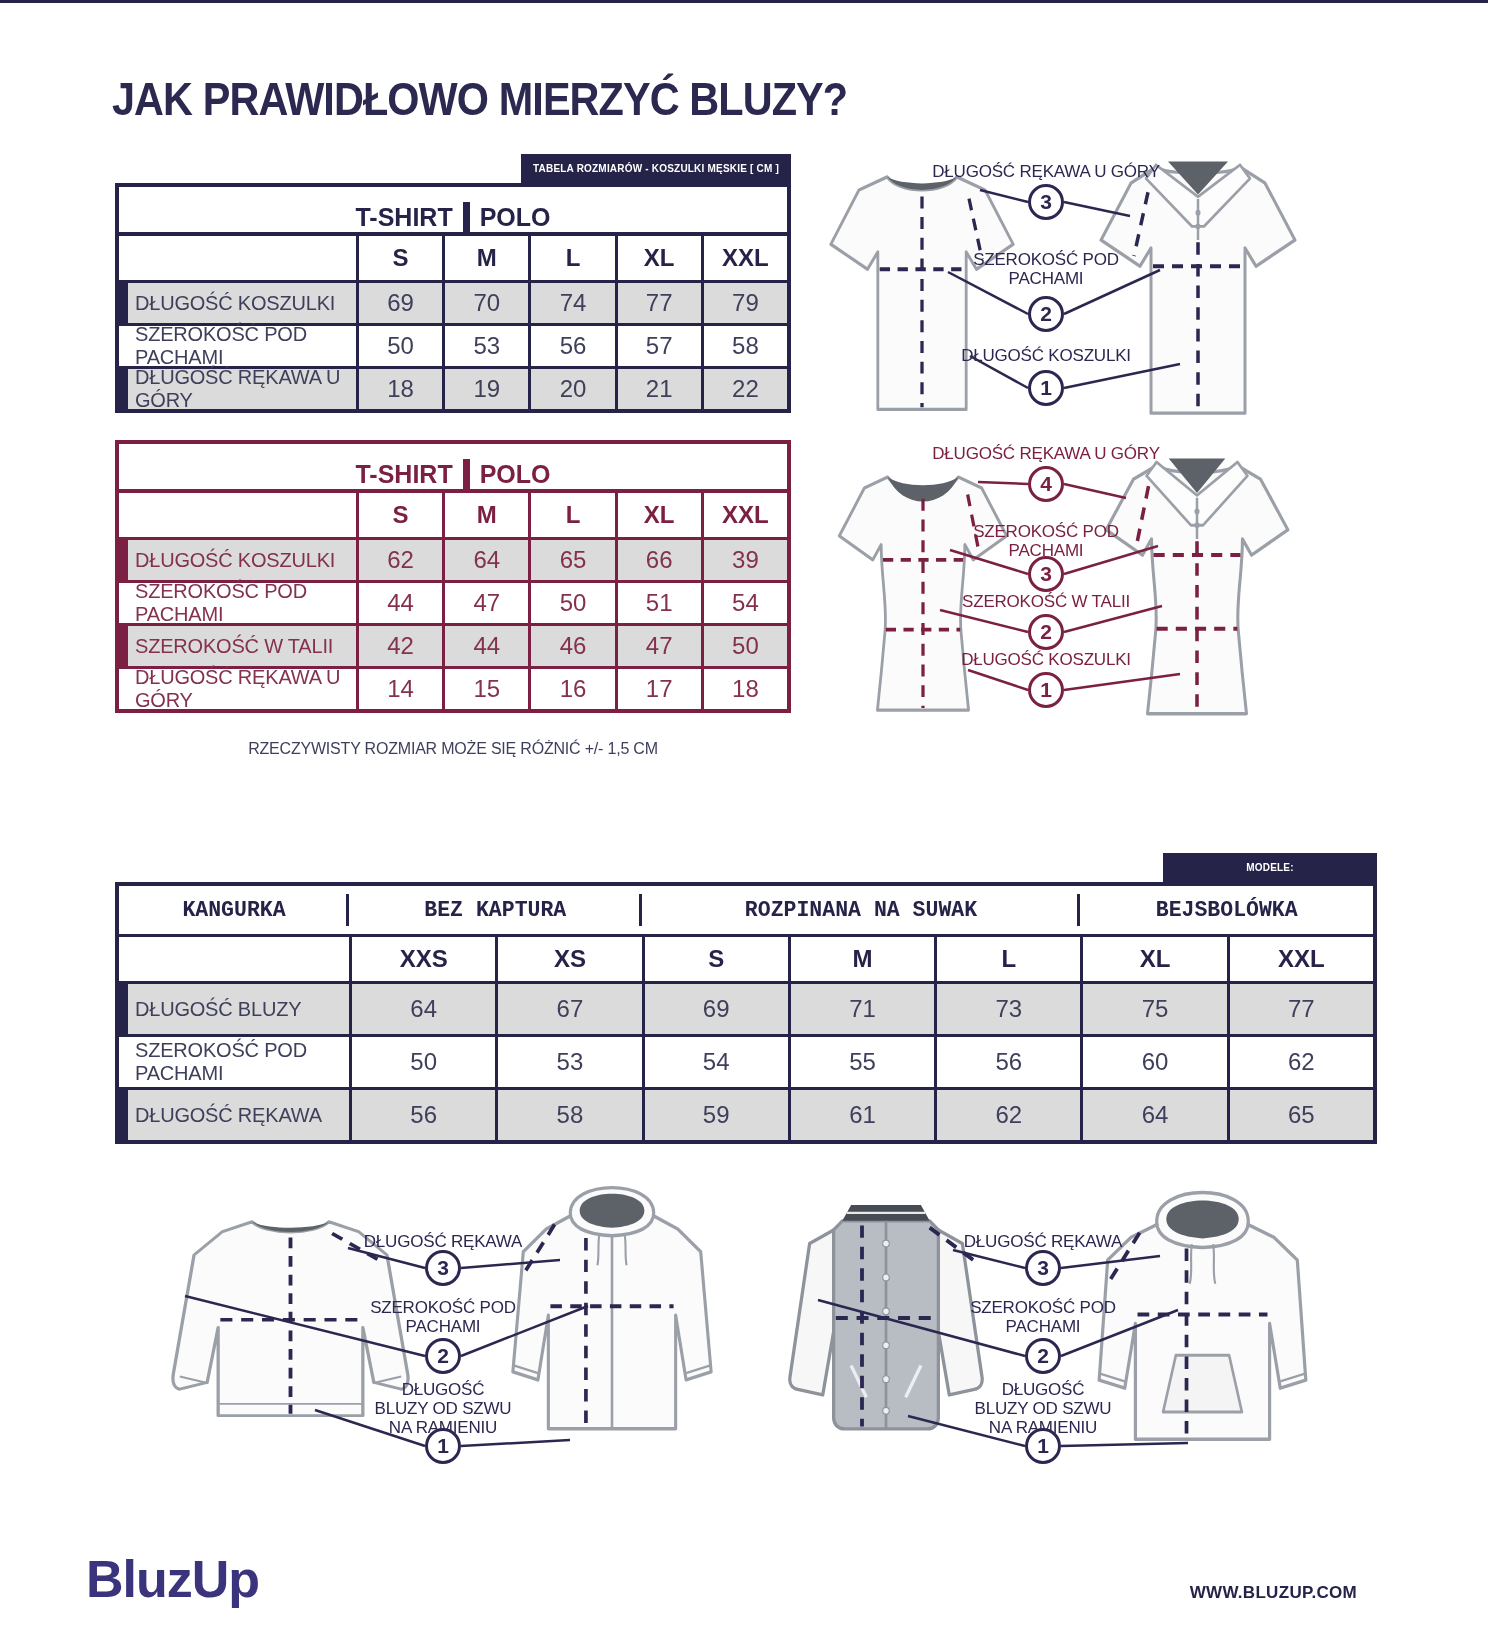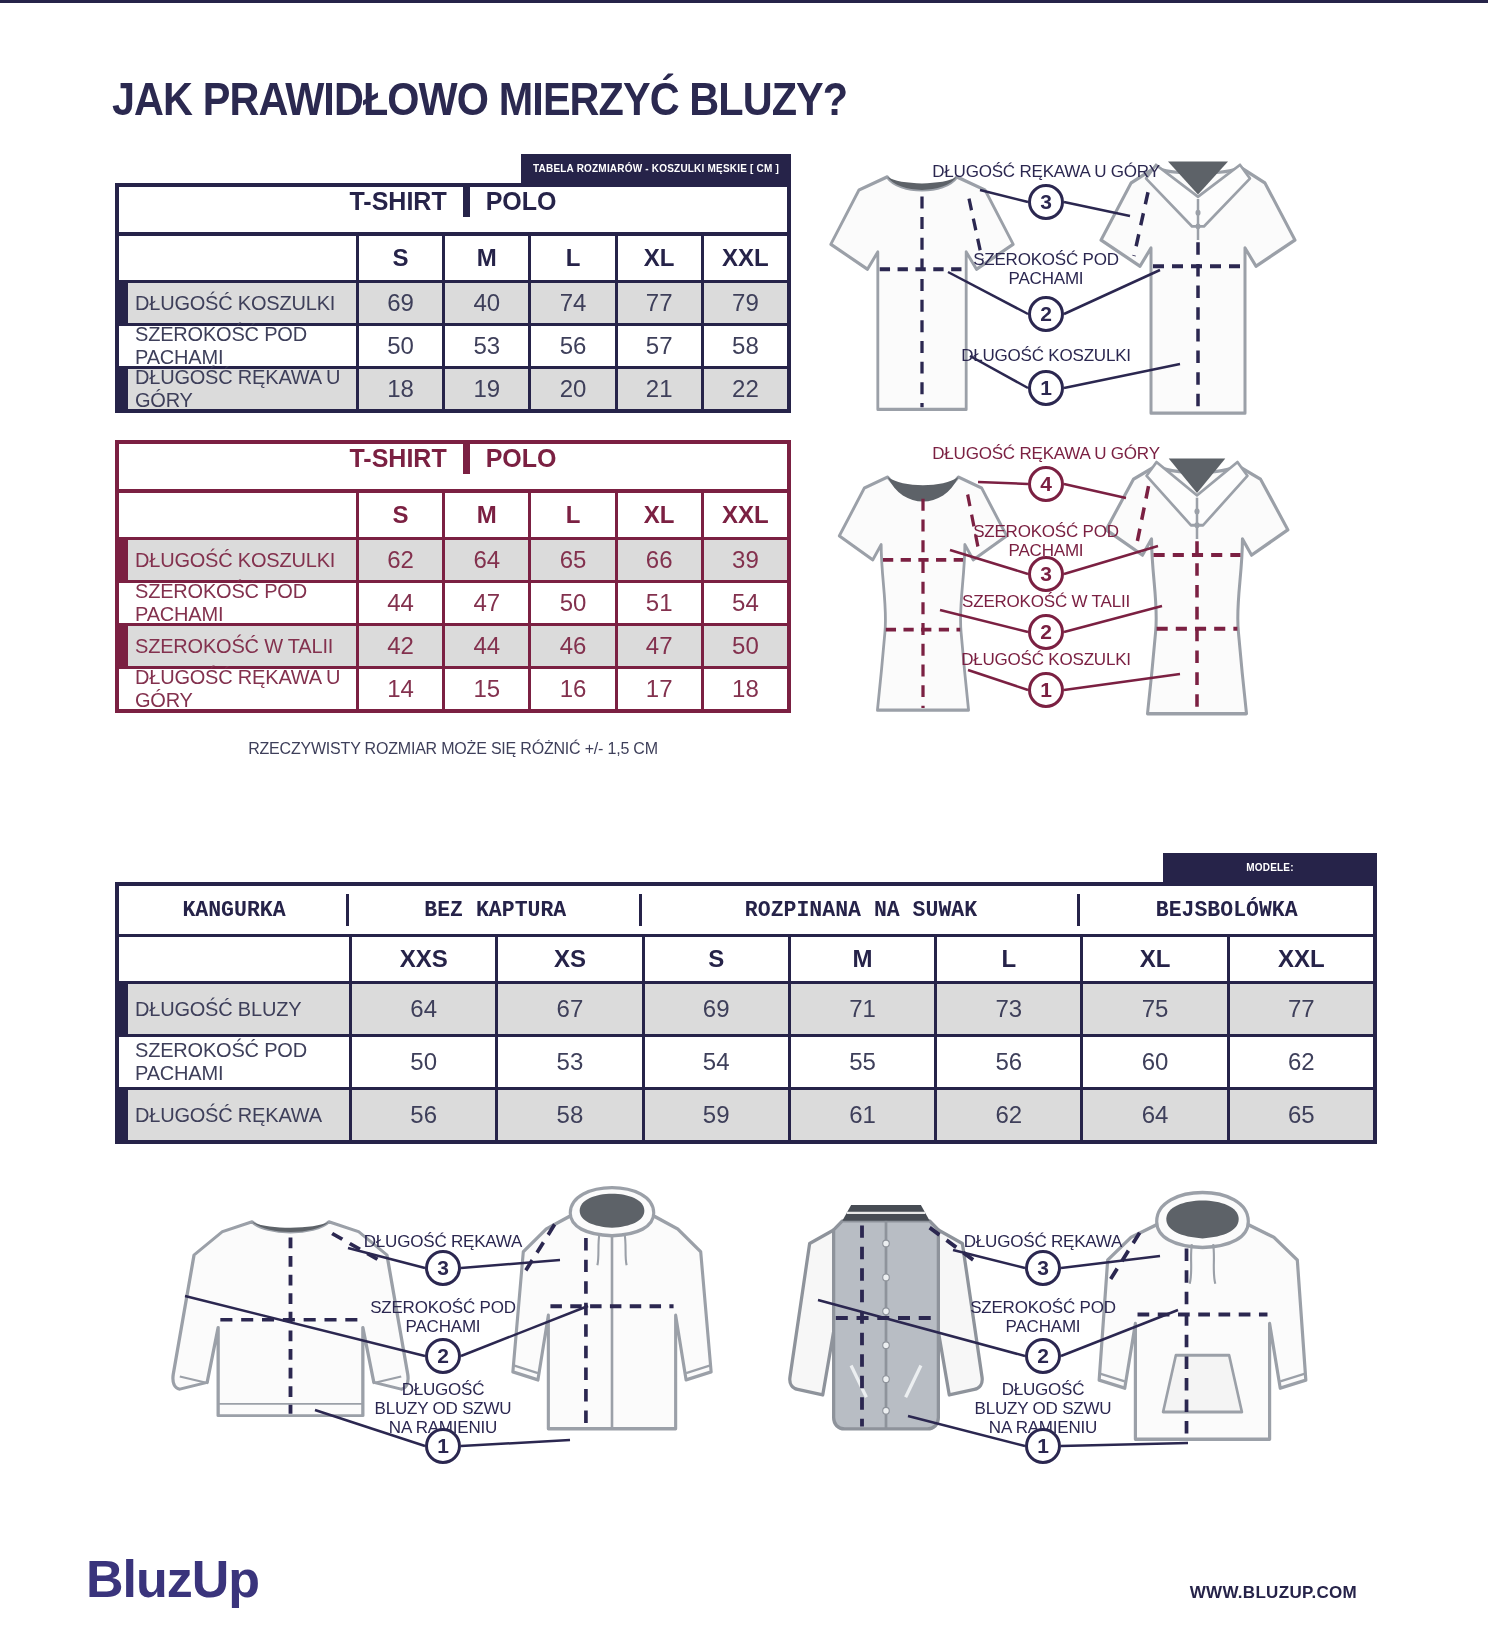--- a/index.html
+++ b/index.html
@@ -16,21 +16,21 @@
   
   .tblock{position:absolute;}
   .navy-t{--c:#262349;--cv:#3e3f5a;}
   .mar-t{--c:#7b2042;--cv:#83314e;}
   .banner{
     position:absolute;top:0;right:0;height:29px;background:var(--c);color:#fff;
     font-size:10px;font-weight:bold;display:flex;align-items:center;padding:0 12px;
     letter-spacing:.2px;white-space:nowrap;
   }
   .stable{position:absolute;top:29px;left:0;right:0;border:4px solid var(--c);background:#fff;}
-  .garment-header{height:45px;display:flex;align-items:flex-start;justify-content:center;gap:16px;border-bottom:4px solid var(--c);}
+  .garment-header{height:45px;display:flex;align-items:flex-end;justify-content:center;gap:10px;border-bottom:4px solid var(--c);}
   .gname{font-size:25px;font-weight:bold;color:var(--c);}
   .gsep{width:7px;height:30px;background:var(--c);}
   .sgrid{display:grid;}
   .cols6{grid-template-columns:237px repeat(5,1fr);}
   .cols8{grid-template-columns:230px repeat(7,1fr);}
   .trow{display:contents;}
   .cell{display:flex;align-items:center;justify-content:center;position:relative;background:#fff;}
   .trow > .cell + .cell{border-left:3px solid var(--c);}
   .trow + .trow > .cell{border-top:3px solid var(--c);}
   .size-row .cell{height:44px;font-size:24px;font-weight:bold;color:var(--c);}
@@ -86,21 +86,21 @@
         <div class="cell label-cell"></div>
         <div class="cell">S</div>
         <div class="cell">M</div>
         <div class="cell">L</div>
         <div class="cell">XL</div>
         <div class="cell">XXL</div>
       </div>
       <div class="trow data-row gray">
         <div class="cell label-cell">DŁUGOŚĆ KOSZULKI</div>
         <div class="cell value-cell">69</div>
-        <div class="cell value-cell">40</div>
+        <div class="cell value-cell">70</div>
         <div class="cell value-cell">74</div>
         <div class="cell value-cell">77</div>
         <div class="cell value-cell">79</div>
       </div>
       <div class="trow data-row">
         <div class="cell label-cell">SZEROKOŚĆ POD PACHAMI</div>
         <div class="cell value-cell">50</div>
         <div class="cell value-cell">53</div>
         <div class="cell value-cell">56</div>
         <div class="cell value-cell">57</div>

